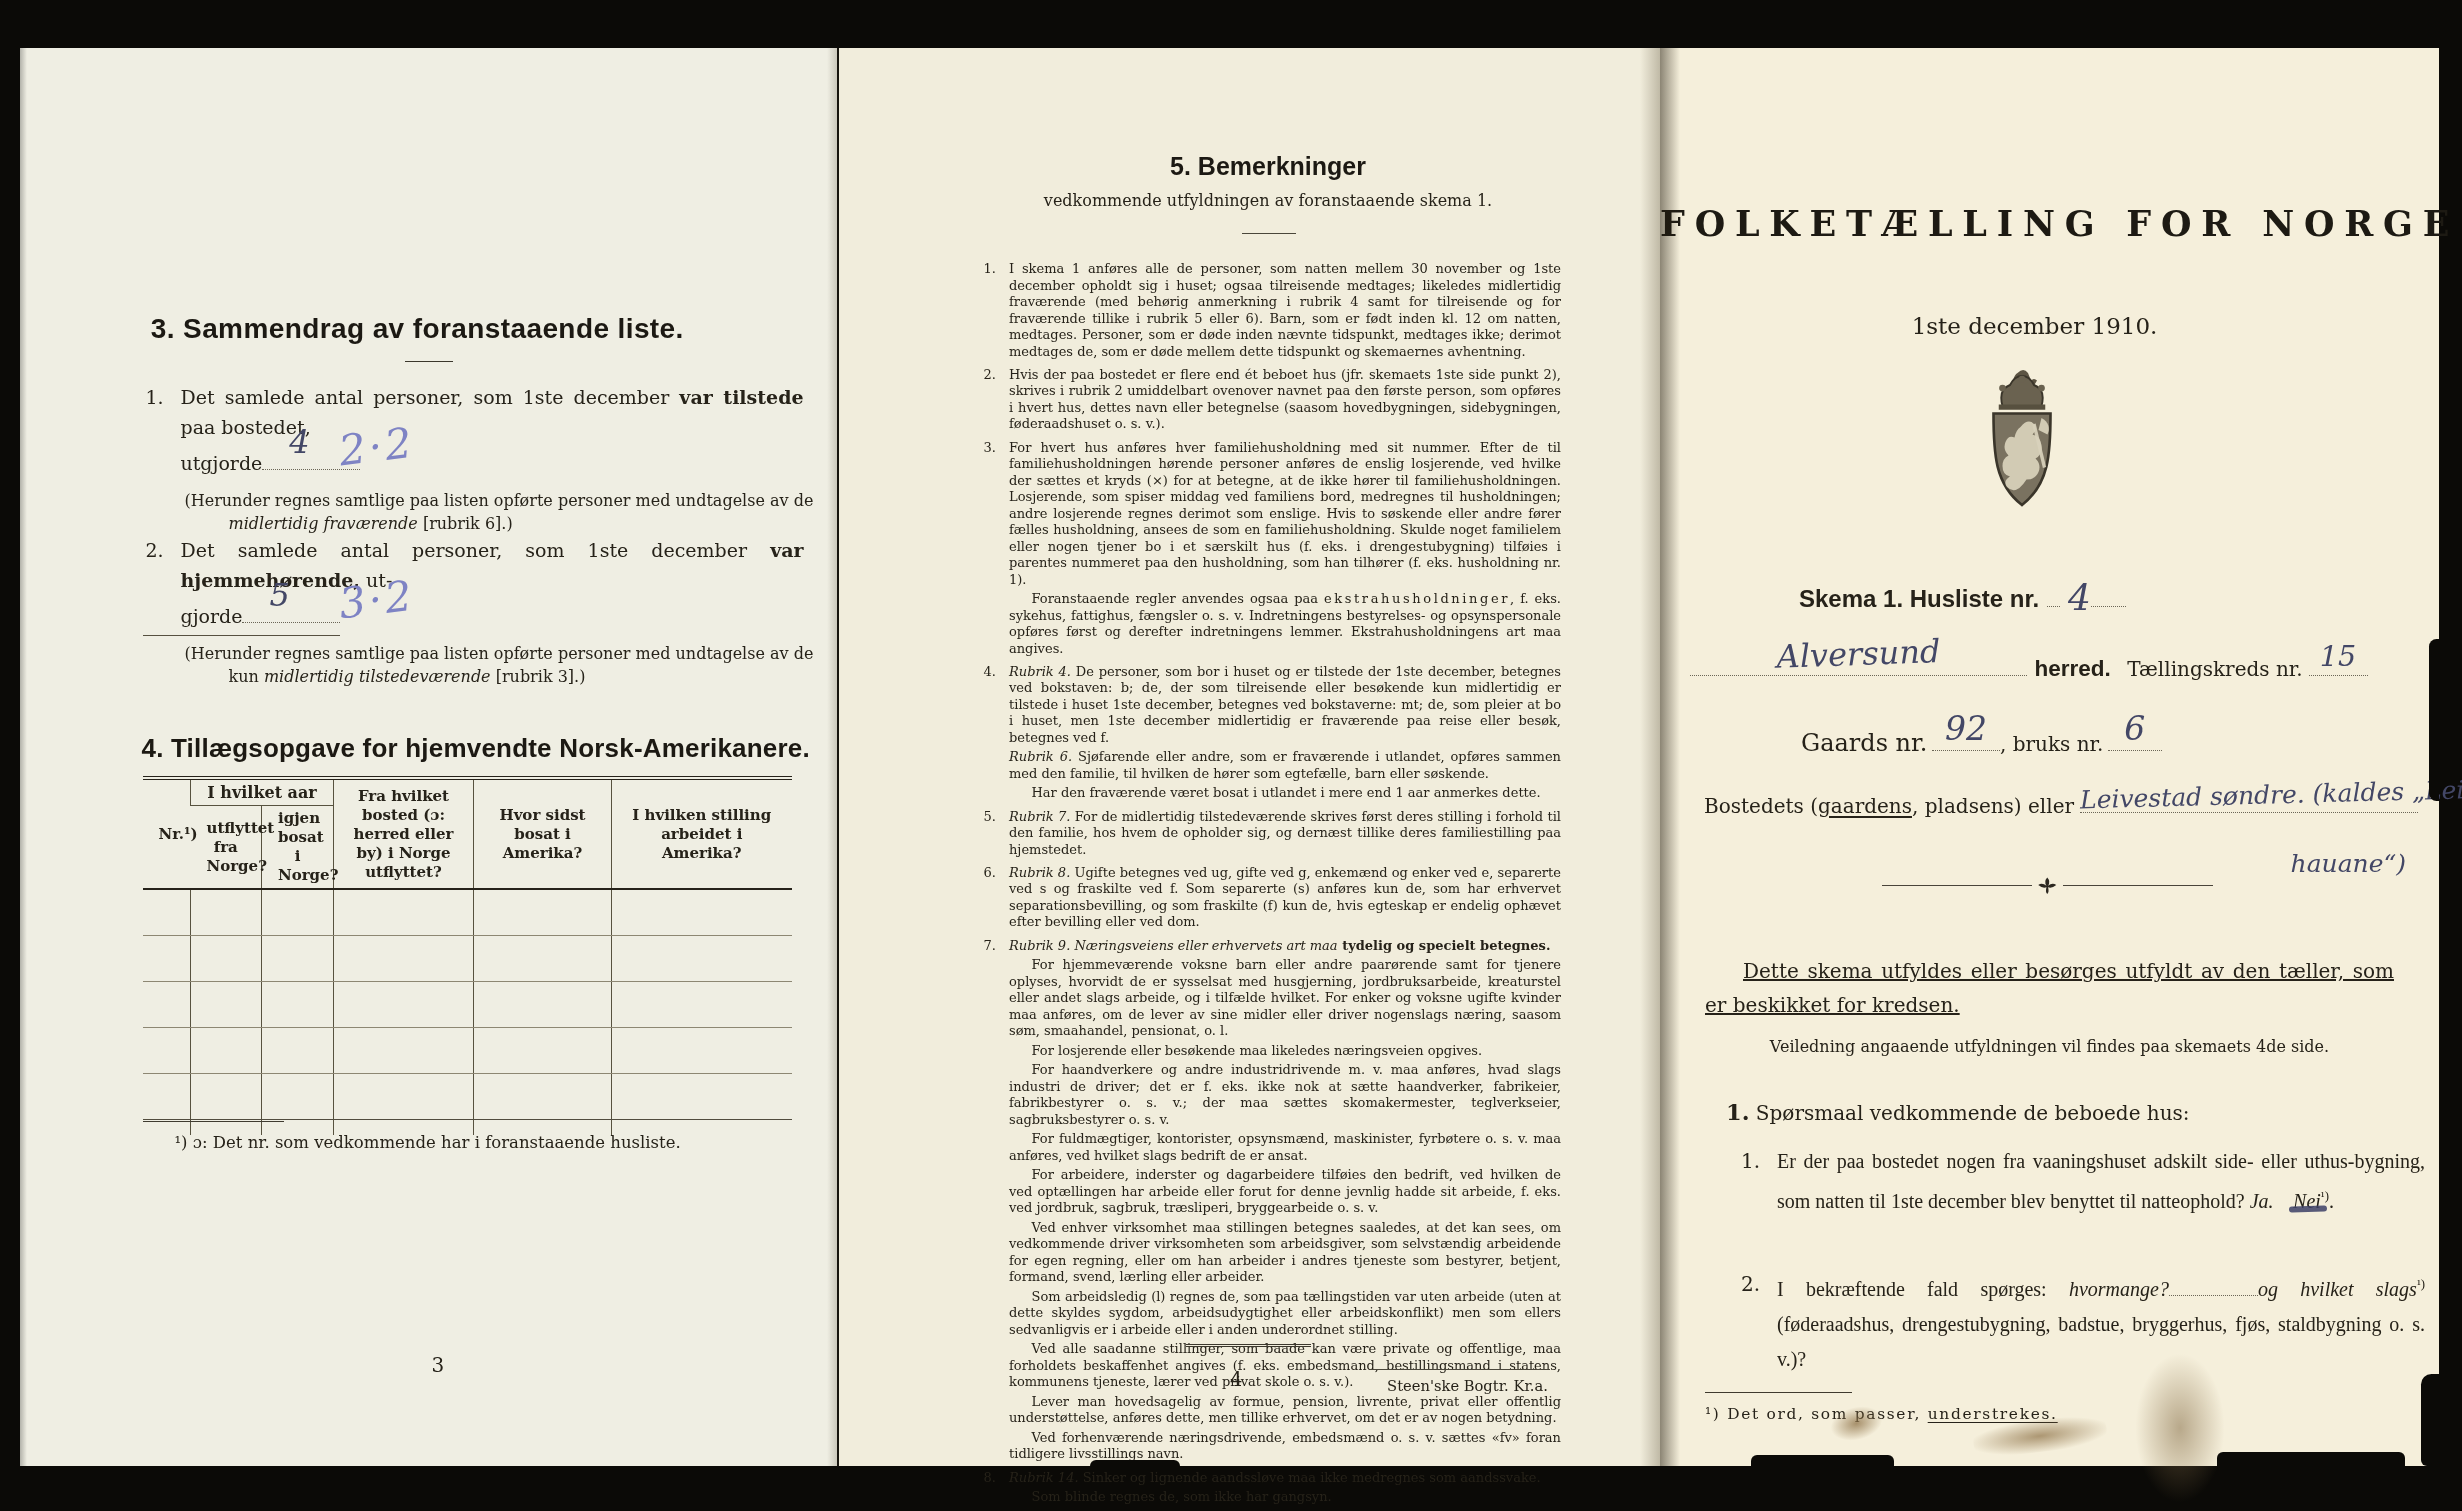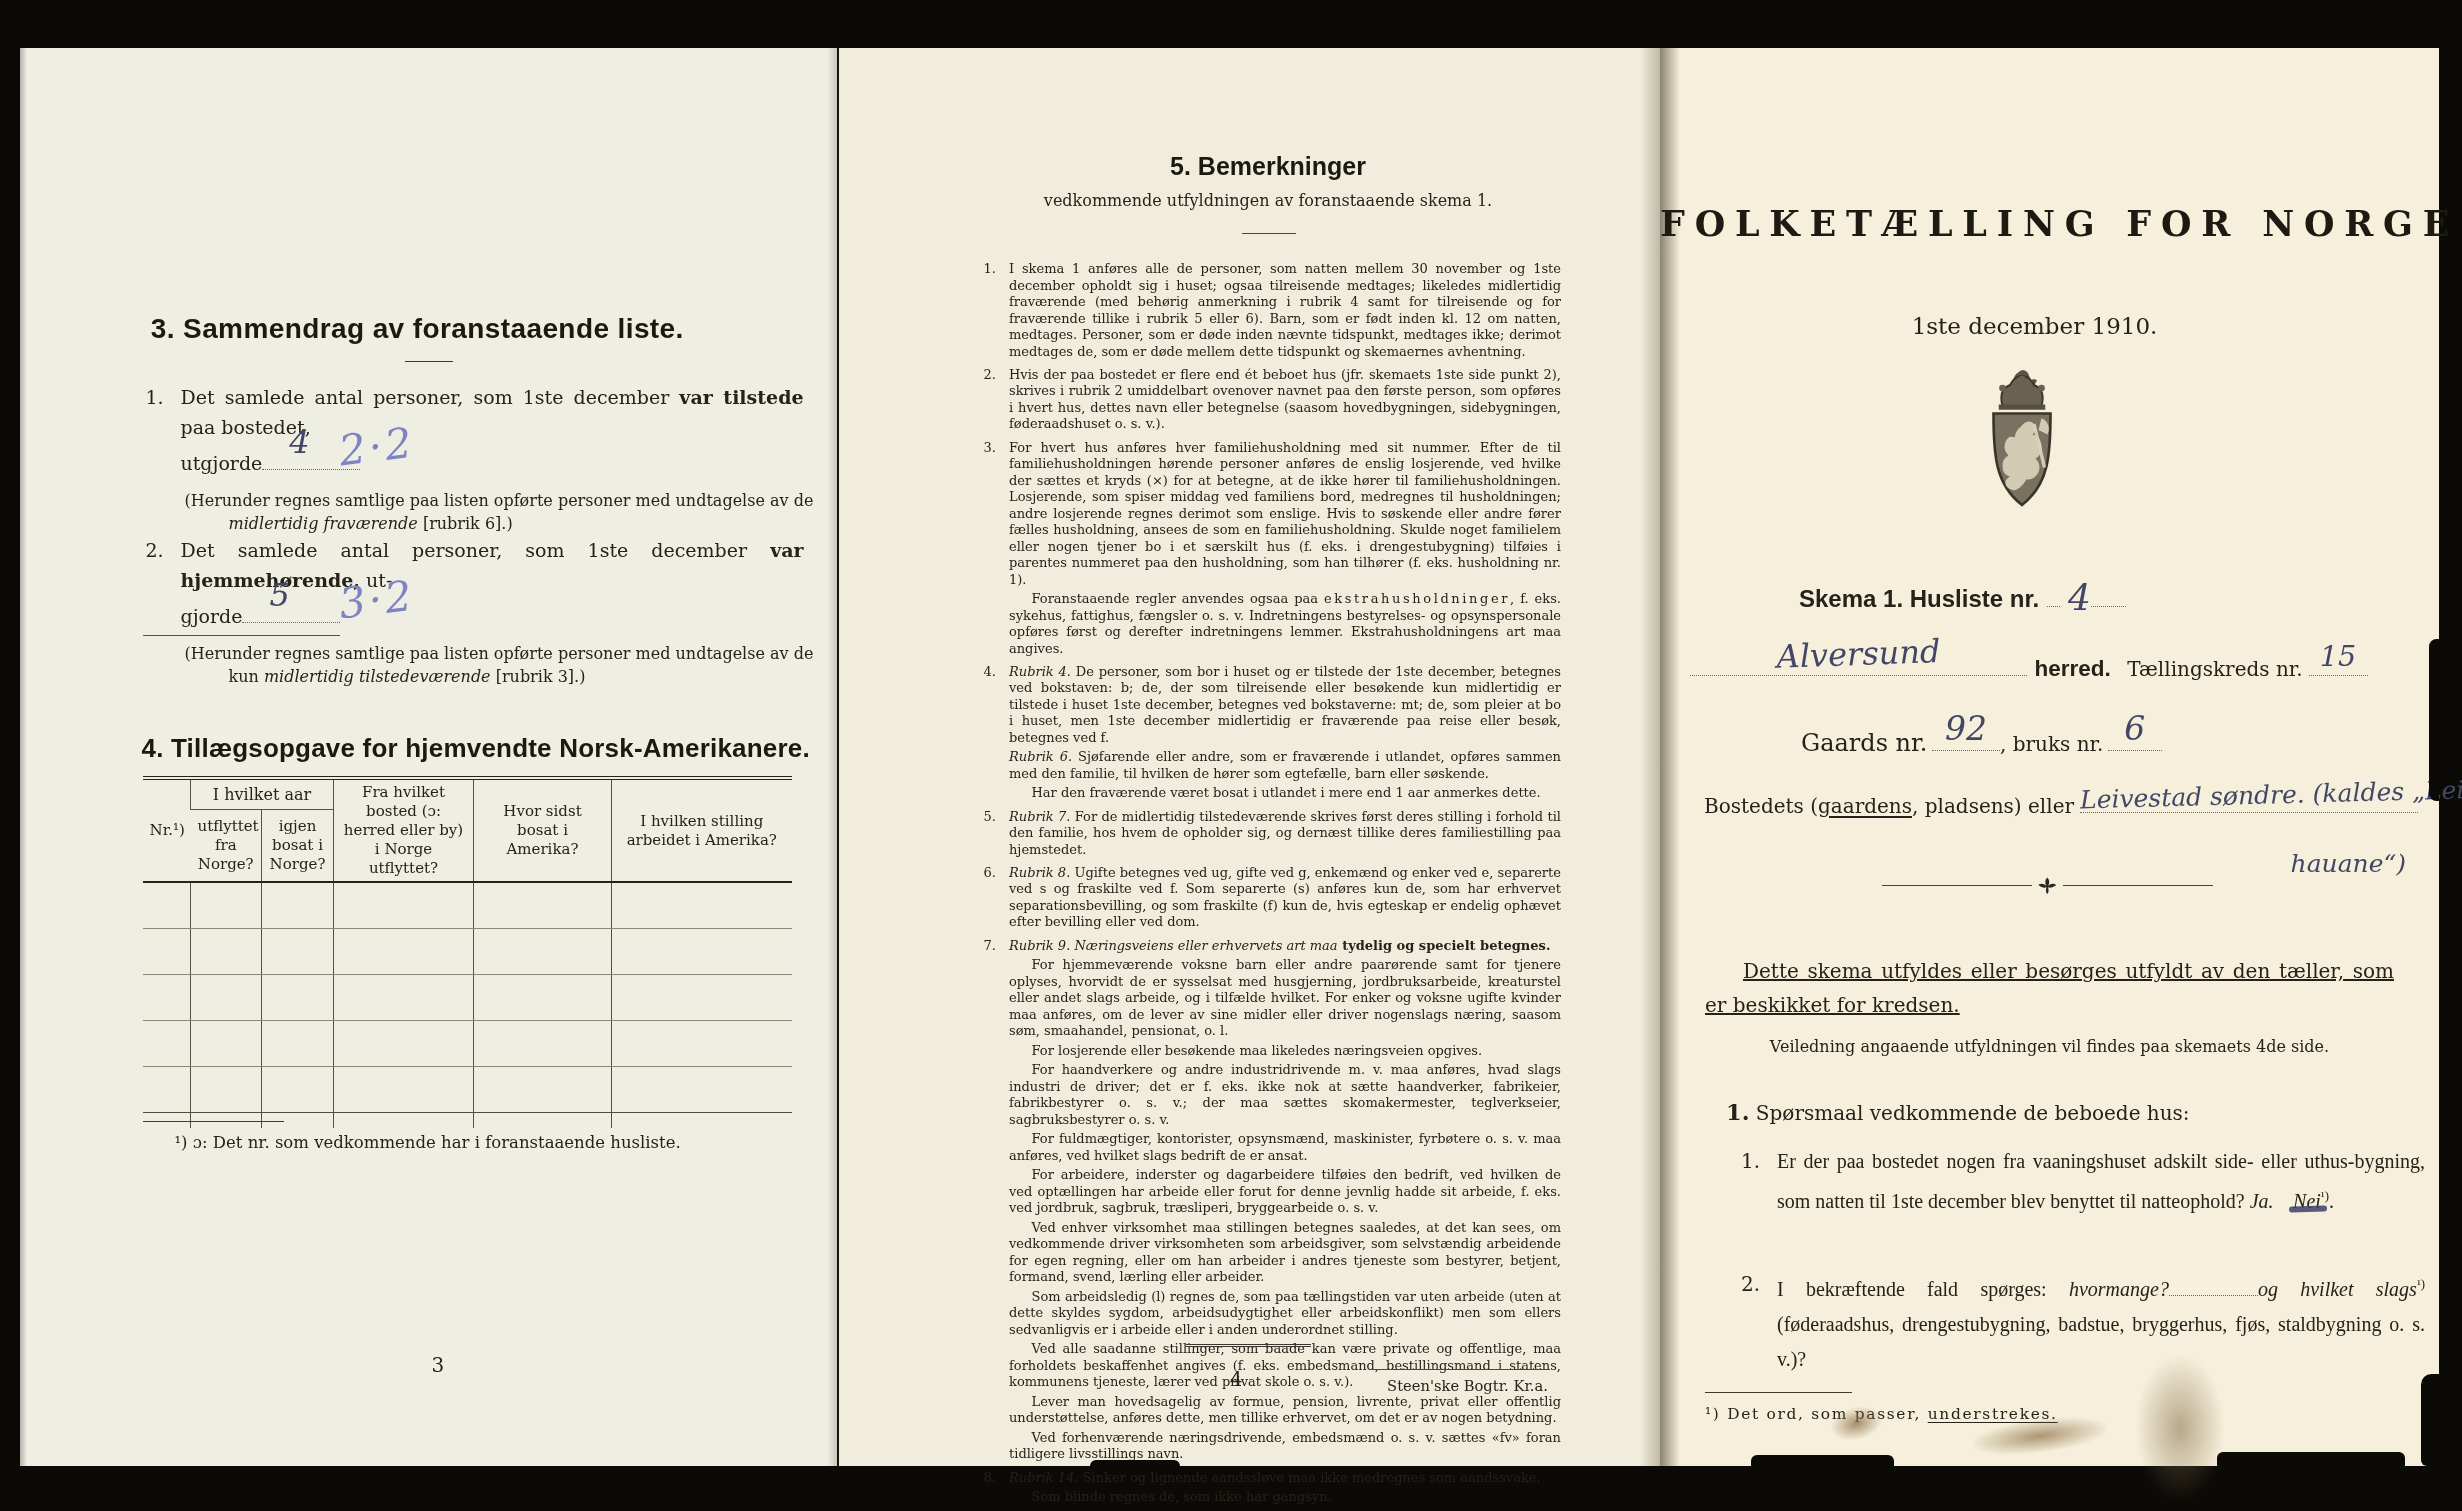--- a/index.html
+++ b/index.html
@@ -33,21 +33,21 @@
   .hw{font-family:"DejaVu Serif",serif;font-style:italic;color:#434766;}
   .hw-ink-num{position:absolute;left:27px;top:-22.5px;font-size:32px;}
   .bluehw{position:absolute;left:158px;top:-16.5px;font-size:42px;color:#7e83c4;
       transform:rotate(-7deg);font-style:italic;letter-spacing:3px;}
   .l-note{margin-left:39px;margin-top:3px;font-size:16px;line-height:23px;width:601px;
       padding-left:44px;text-indent:-44px;}
   .l-rule2{position:absolute;left:123px;top:587px;width:197px;border-top:1.1px solid #565040;}
   .l4-heading{position:absolute;left:122px;top:685px;width:684px;font-size:26px;letter-spacing:0.2px;color:#1c1913;}
   .na-table{position:absolute;left:123px;top:728px;width:649px;border-collapse:collapse;
       border-top:4.5px double #26221a;table-layout:fixed;}
-  .na-table th{font-weight:400;font-size:15px;line-height:19px;text-align:center;padding:3px 7px;}
+  .na-table th{font-weight:700;font-size:15px;line-height:19px;text-align:center;padding:3px 16px;}
   .na-table th,.na-table td{border-left:1.1px solid #57523f;}
   .na-table th:first-child,.na-table td:first-child{border-left:none;}
   .na-table thead{border-bottom:2.6px solid #26221a;}
   .na-table .c-group{border-bottom:1.1px solid #57523f;font-size:16px;}
   .na-table tbody td{height:43px;border-bottom:0.8px solid #8d8773;}
   .na-table tbody tr.last td{border-bottom:1.5px solid #514c3e;}
   .na-table tbody tr.stub td{height:12.8px;border-bottom:none;}
   .l-fnrule{position:absolute;left:123px;top:1073px;width:141px;border-top:1.1px solid #3f3b30;}
   .l-footnote{position:absolute;left:155px;top:1085px;font-size:16.5px;}
   .l-pagenum{position:absolute;left:412px;top:1305px;font-size:20px;}

